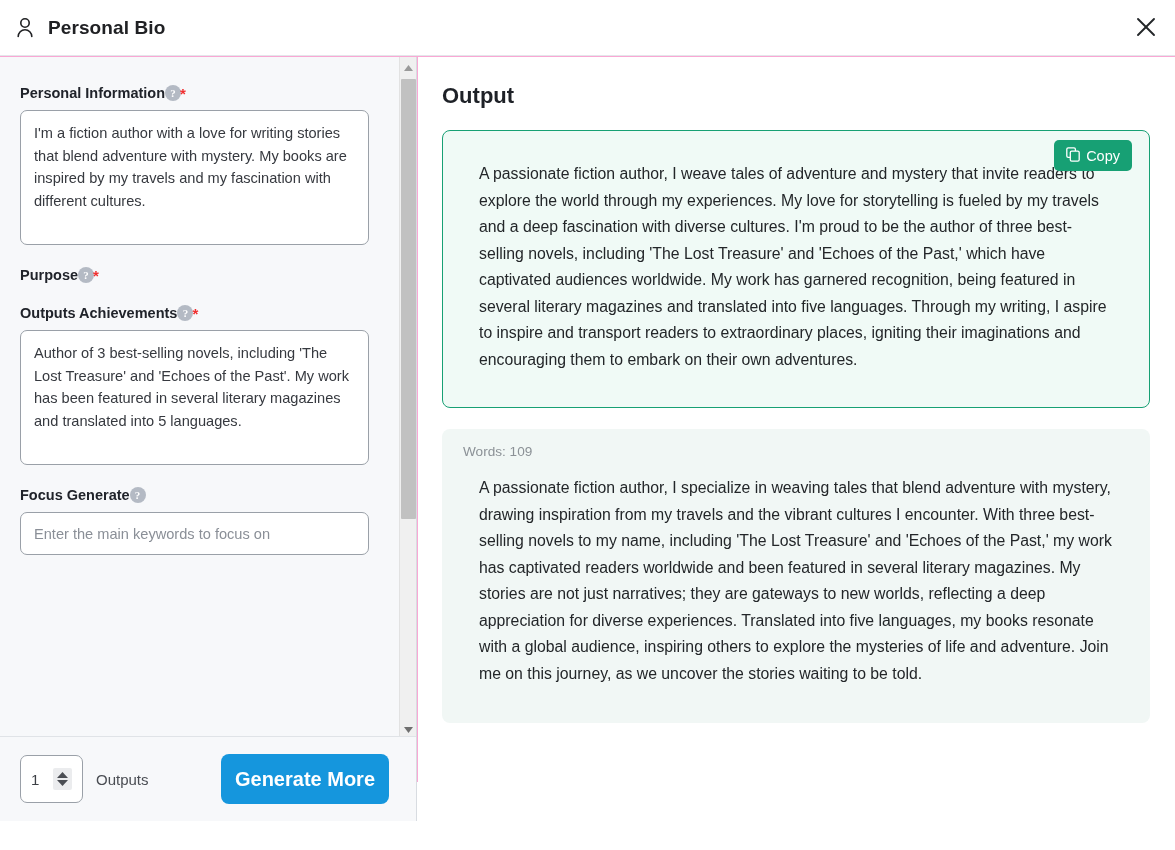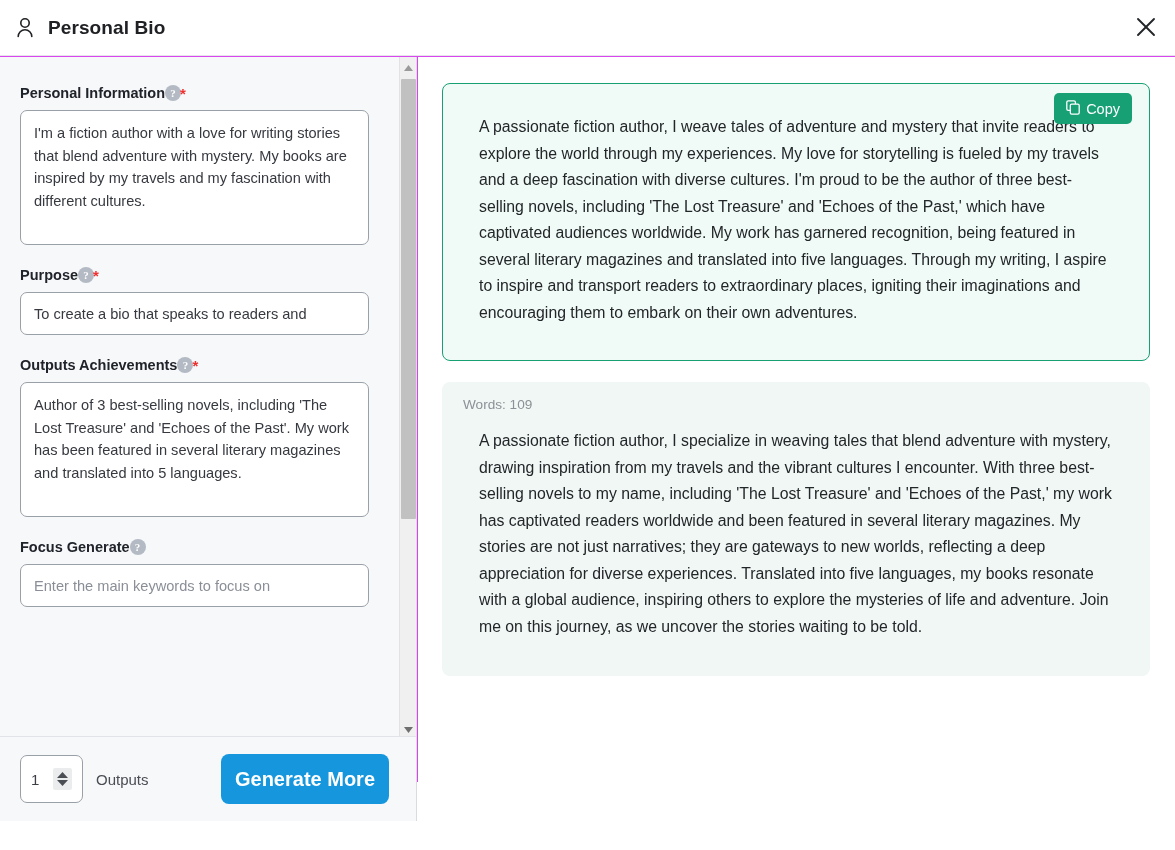--- a/index.html
+++ b/index.html
@@ -6,21 +6,21 @@
   html, body {
     margin: 0; padding: 0;
     width: 1175px; height: 850px;
     background: #ffffff;
     font-family: "Liberation Sans", sans-serif;
     overflow: hidden;
   }
   #app {
     position: relative;
     width: 1175px; height: 782px;
-    background: #d946ef;
+    background: #f9a8d4;
   }
 
   
   .header {
     position: absolute; left: 0; top: 0;
     width: 1175px; height: 56px;
     background: #ffffff;
     border-bottom: 1px solid #e4e6ea;
     display: flex; align-items: center;
   }
@@ -225,21 +225,20 @@
         </div>
         <textarea class="ta" style="">I'm a fiction author with a love for writing stories that blend adventure with mystery. My books are inspired by my travels and my fascination with different cultures.</textarea>
       </div>
 
       <div class="field">
         <div class="field-label">
           <span>Purpose</span>
           <span class="help-icon">?</span>
           <span class="req-star">*</span>
         </div>
-        <input class="inp" type="text" value="To create a bio that speaks to readers and" style="">
       </div>
 
       <div class="field">
         <div class="field-label">
           <span>Outputs Achievements</span>
           <span class="help-icon">?</span>
           <span class="req-star">*</span>
         </div>
         <textarea class="ta" style="">Author of 3 best-selling novels, including 'The Lost Treasure' and 'Echoes of the Past'. My work has been featured in several literary magazines and translated into 5 languages.</textarea>
       </div>
@@ -288,20 +287,21 @@
           </span>
         </span>
       </div>
       <span class="outputs-label">Outputs</span>
       <button class="generate-btn">Generate More</button>
     </div>
 
   </div>
 
   <div class="right-panel">
+    <h2 class="output-title">Output</h2>
 
     <div class="card active">
       <button class="copy-btn">
         <span>
           <svg width="14" height="15" viewBox="0 0 14 15" fill="none" stroke="#ffffff" stroke-width="1.3">
             <rect x="0.8" y="0.8" width="8.6" height="9.6" rx="1.4"></rect>
             <rect x="4.3" y="4.1" width="8.9" height="10.1" rx="1.4" fill="#17a074"></rect>
           </svg>
         </span>
         <span>Copy</span>

